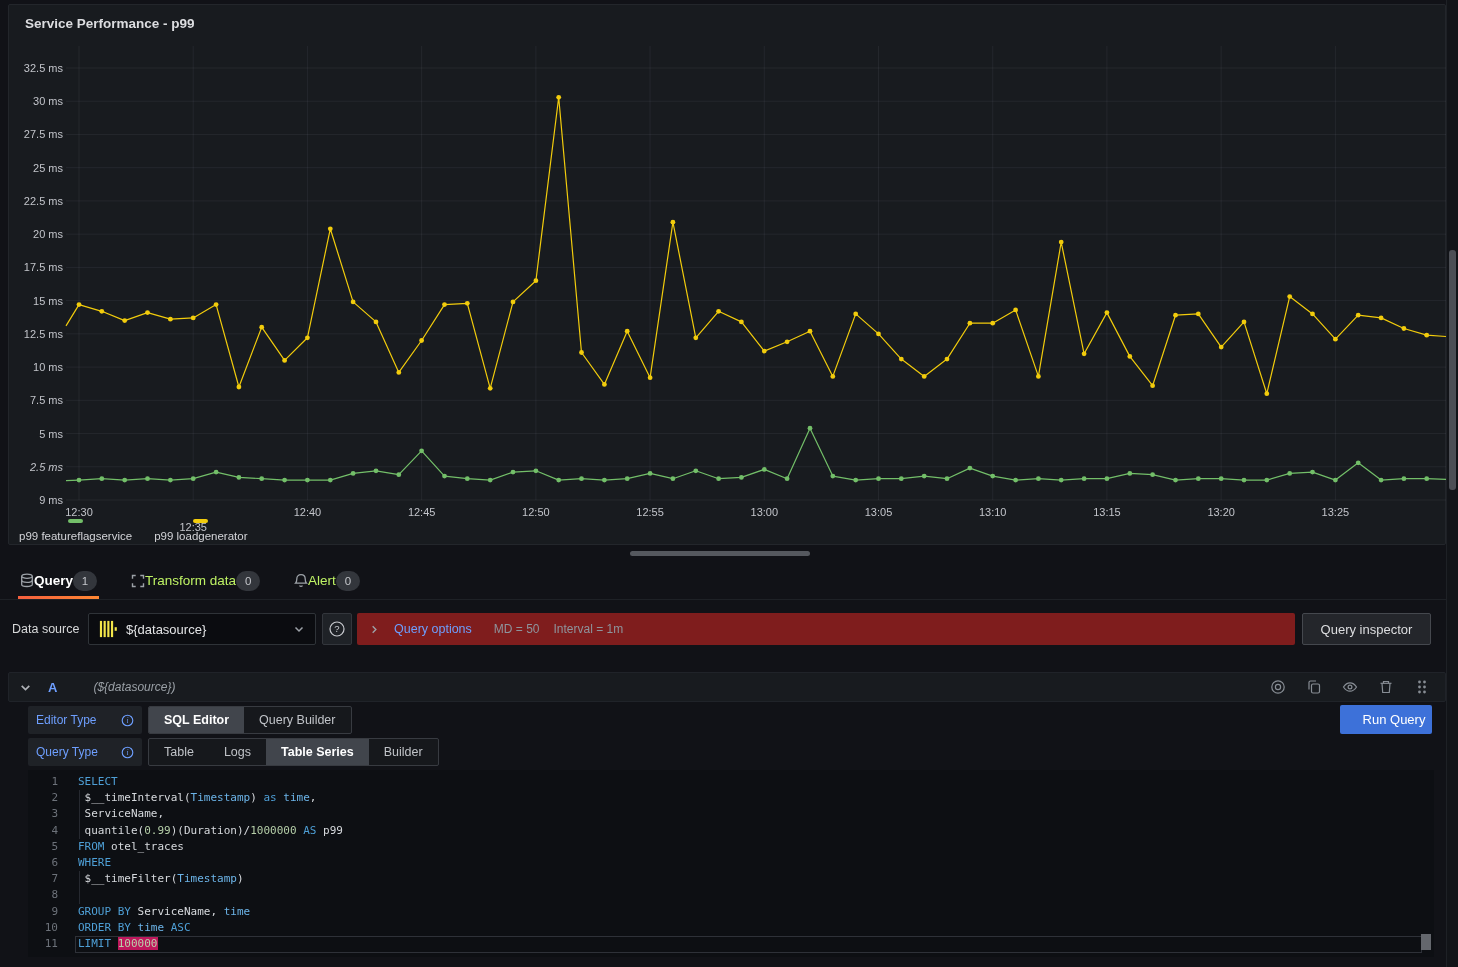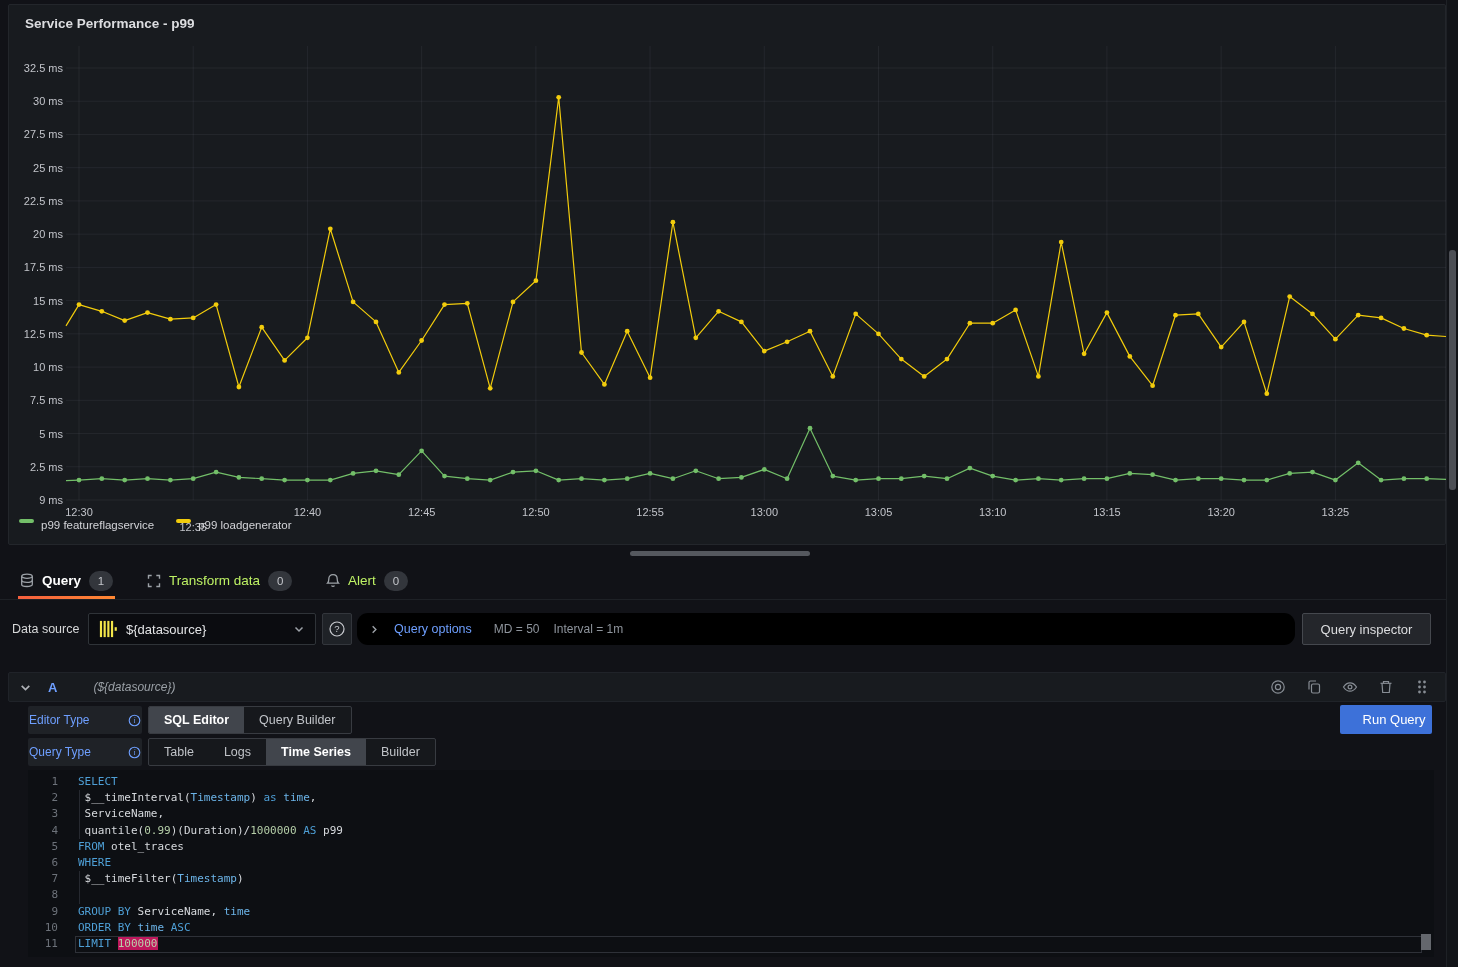--- a/index.html
+++ b/index.html
@@ -21,34 +21,34 @@
   }
   .y-tick {
     position:absolute; width:52px; text-align:right;
     font-size:11px; color:#c2c4ca;
   }
   .x-tick {
     position:absolute; width:56px; text-align:center;
     font-size:11px; color:#c2c4ca;
   }
   .legend { position:absolute; left:10px; top:514px; display:flex; gap:22px; align-items:center; }
-  .legend-item { display:flex; align-items:flex-start; gap:7px; cursor:pointer; }
+  .legend-item { display:flex; align-items:center; gap:7px; cursor:pointer;flex-direction:column; }
   .legend-dash { width:15px; height:4px; border-radius:2px; }
   .legend-label { font-size:11.5px; color:#d3d4d8; }
 
   
   .hscroll-pill { position:absolute; left:630px; top:551px; width:180px; height:5px;
     border-radius:3px; background:#55585e; }
 
   
   .tabbar {
     position:absolute; left:0; top:562px; width:1446px; height:38px;
     border-bottom:1px solid #1e2126; display:flex; align-items:stretch; padding-left:20px;
   }
-  .tab { display:flex; align-items:center; gap:8px; position:relative; margin-right:34px; cursor:pointer; }
+  .tab { display:flex; align-items:center; position:relative; margin-right:34px; cursor:pointer; }
   .tab .tab-label { font-size:13.5px; color:#bef264; }
   .tab.active .tab-label { color:#ffffff; font-weight:600; }
   .badge {
     min-width:24px; height:20px; padding:0 8px; border-radius:10px;
     background:#33363c; color:#c3c5ca; font-size:11.5px;
     display:flex; align-items:center; justify-content:center;
   }
   .tab-underline { position:absolute; left:-2px; right:-2px; bottom:0; height:3px;
     background:linear-gradient(90deg,#f55f3e,#ff8833); display:none; }
   .tab.active .tab-underline { display:block; }
@@ -62,21 +62,21 @@
     display:flex; align-items:center; padding:0 10px; gap:9px; cursor:pointer;
   }
   .ds-picker .val { flex:1; font-size:13px; color:#e3e4e6; }
   .icon-btn {
     position:absolute; left:322px; top:613px; width:30px; height:32px;
     background:#1f2227; border:1px solid #33363c; border-radius:2px;
     display:flex; align-items:center; justify-content:center; cursor:pointer;
   }
   .opts-bar {
     position:absolute; left:357px; top:613px; width:938px; height:32px;
-    background:#000000; border-radius:11px; display:flex; align-items:center;
+    background:#7f1d1d; border-radius:2px; display:flex; align-items:center;
     padding:0 12px; gap:14px; cursor:pointer;
   }
   .opts-link { color:#6e9fff; font-size:12.5px; font-weight:500; }
   .opts-meta { color:#8e949c; font-size:12px; }
   .inspector-btn {
     position:absolute; left:1302px; top:613px; width:129px; height:32px;
     background:#24262b; border:1px solid #45484e; border-radius:2px;
     color:#dddee0; font-size:13px; display:flex; align-items:center; justify-content:center;
     cursor:pointer;
   }
@@ -88,21 +88,21 @@
     display:flex; align-items:center; padding:0 10px;
   }
   .qheader .refid { color:#6e9fff; font-weight:bold; font-size:13px; margin-left:16px; }
   .qheader .hint { color:#9aa0a6; font-style:italic; font-size:12px; margin-left:36px; }
   .qicons { margin-left:auto; display:flex; align-items:center; gap:10px; }
   .qicon { width:26px; height:22px; display:flex; align-items:center; justify-content:center; cursor:pointer; }
 
   .inline-label {
     position:absolute; left:28px; width:114px; height:28px;
     background:#1f2227; border-radius:2px; display:flex; align-items:center;
-    padding:0 1px; gap:6px;
+    padding:0 8px; gap:6px;
   }
   .inline-label span { color:#6e9fff; font-size:12px; font-weight:500; flex:1; }
   .seg-group {
     position:absolute; left:148px; height:28px; display:flex;
     border:1px solid #383b41; border-radius:2px; overflow:hidden; background:#16181c;
   }
   .seg-opt {
     padding:0 15px; display:flex; align-items:center; font-size:12.5px;
     color:#c0c3c8; cursor:pointer; white-space:nowrap;
   }
@@ -288,21 +288,21 @@
       <circle cx="1303.5" cy="308.9" r="2.4" fill="#f2cc0c"></circle>
       <circle cx="1326.4" cy="334.2" r="2.4" fill="#f2cc0c"></circle>
       <circle cx="1349.2" cy="310.2" r="2.4" fill="#f2cc0c"></circle>
       <circle cx="1372.1" cy="312.9" r="2.4" fill="#f2cc0c"></circle>
       <circle cx="1394.9" cy="323.5" r="2.4" fill="#f2cc0c"></circle>
       <circle cx="1417.7" cy="330.2" r="2.4" fill="#f2cc0c"></circle>
     </svg>
   <div class="panel-title">Service Performance - p99</div>
   <div id="y-ticks">
       <span class="y-tick" style="left: 2px; top: 489px;">9 ms</span>
-      <span class="y-tick" style="left: 2px; top: 455.77px;">2.5 ms</span>
+      <span class="y-tick" style="left: 2px; top: 455.77px; font-style: italic;">2.5 ms</span>
       <span class="y-tick" style="left: 2px; top: 422.54px;">5 ms</span>
       <span class="y-tick" style="left: 2px; top: 389.31px;">7.5 ms</span>
       <span class="y-tick" style="left: 2px; top: 356.08px;">10 ms</span>
       <span class="y-tick" style="left: 2px; top: 322.85px;">12.5 ms</span>
       <span class="y-tick" style="left: 2px; top: 289.62px;">15 ms</span>
       <span class="y-tick" style="left: 2px; top: 256.39px;">17.5 ms</span>
       <span class="y-tick" style="left: 2px; top: 223.16px;">20 ms</span>
       <span class="y-tick" style="left: 2px; top: 189.93px;">22.5 ms</span>
       <span class="y-tick" style="left: 2px; top: 156.7px;">25 ms</span>
       <span class="y-tick" style="left: 2px; top: 123.47px;">27.5 ms</span>
@@ -466,21 +466,21 @@
 <div class="inline-label" style="top:738px">
   <span>Query Type</span>
   <svg width="13" height="13" viewBox="0 0 14 14">
       <circle cx="7" cy="7" r="5.7" fill="none" stroke="#6e9fff" stroke-width="1.2"></circle>
       <text x="7" y="10" text-anchor="middle" font-size="8" fill="#6e9fff" font-family="Liberation Serif, serif" font-style="italic">i</text>
     </svg>
 </div>
 <div class="seg-group" style="top:738px" id="query-type-group">
     <div class="seg-opt">Table</div>
     <div class="seg-opt">Logs</div>
-    <div class="seg-opt sel">Time Series</div>
+    <div class="seg-opt sel">Table Series</div>
     <div class="seg-opt">Builder</div>
   </div>
 
 <div class="code-editor" id="code-editor">
   <div id="sql-lines">
       <div class="code-line"><span class="ln">1</span><span class="code"><span class="kw">SELECT</span></span></div>
       <div class="code-line"><span class="ln">2</span><span class="code"><span class="df"> $__timeInterval(</span><span class="fl">Timestamp</span><span class="df">) </span><span class="kw">as</span><span class="df"> </span><span class="fl">time</span><span class="df">,</span></span></div>
       <div class="code-line"><span class="ln">3</span><span class="code"><span class="df"> ServiceName,</span></span></div>
       <div class="code-line"><span class="ln">4</span><span class="code"><span class="df"> quantile(</span><span class="nu">0.99</span><span class="df">)(Duration)/</span><span class="nu">1000000</span><span class="df"> </span><span class="kw">AS</span><span class="df"> p99</span></span></div>
       <div class="code-line"><span class="ln">5</span><span class="code"><span class="kw">FROM</span><span class="df"> otel_traces</span></span></div>

